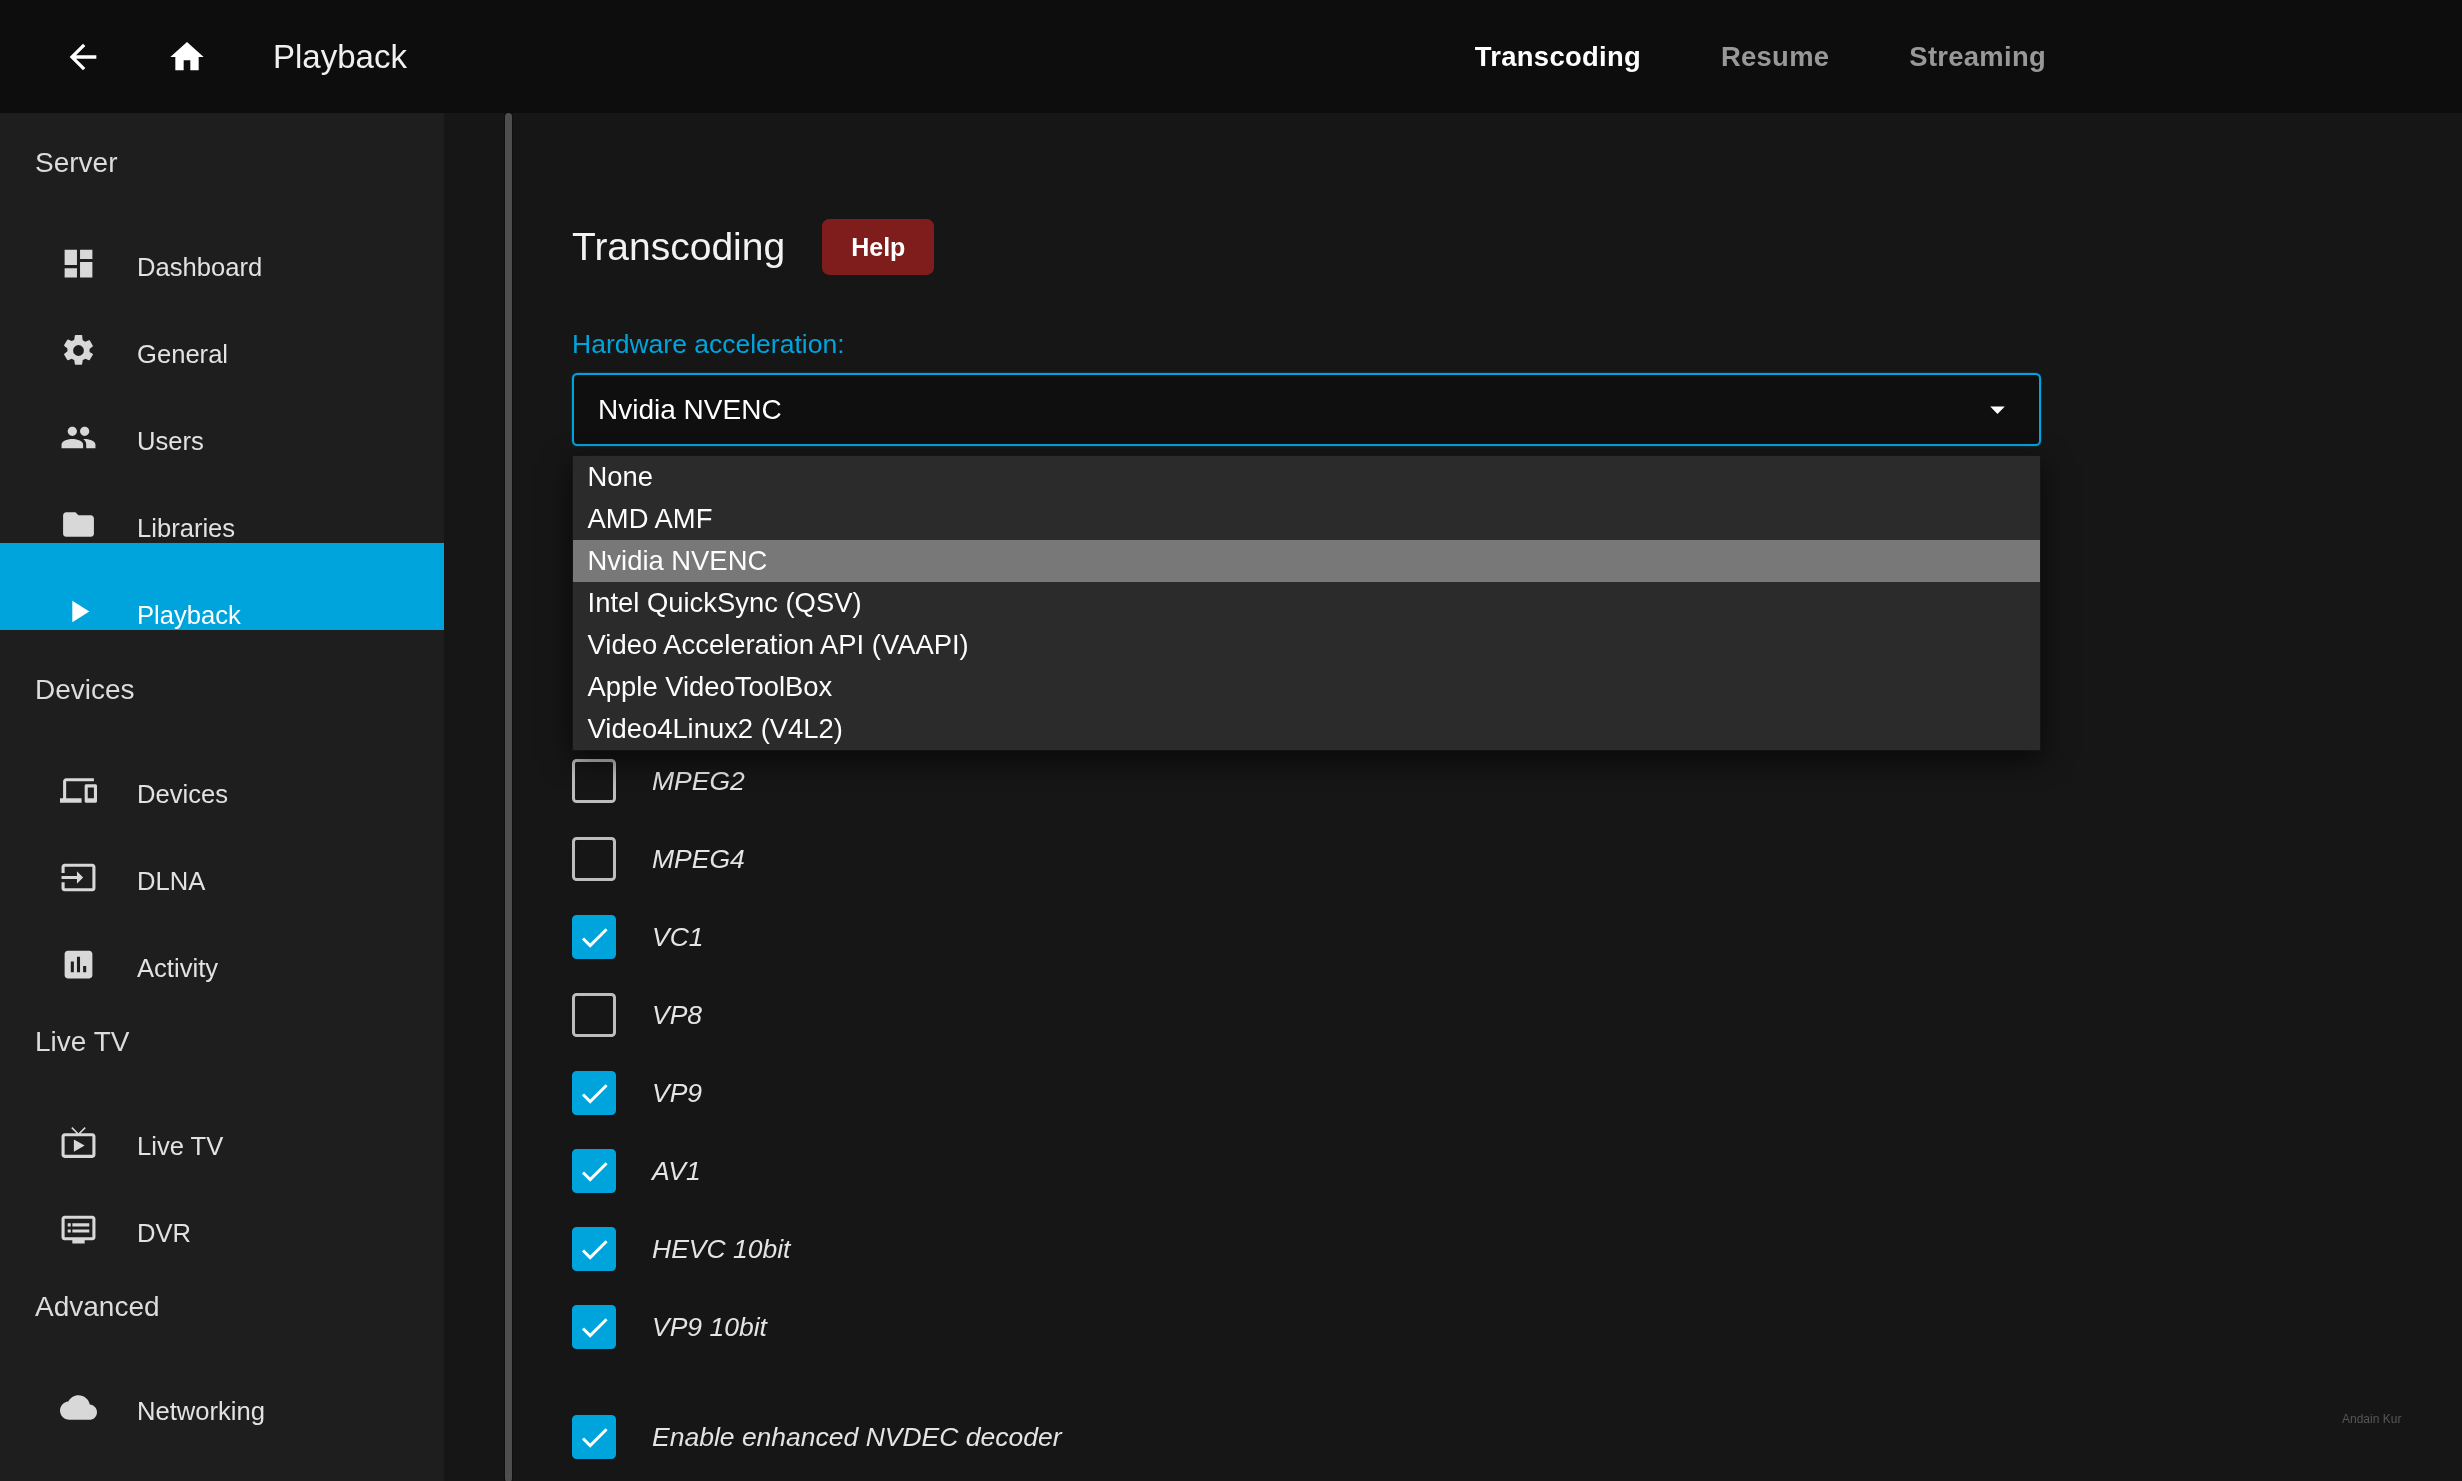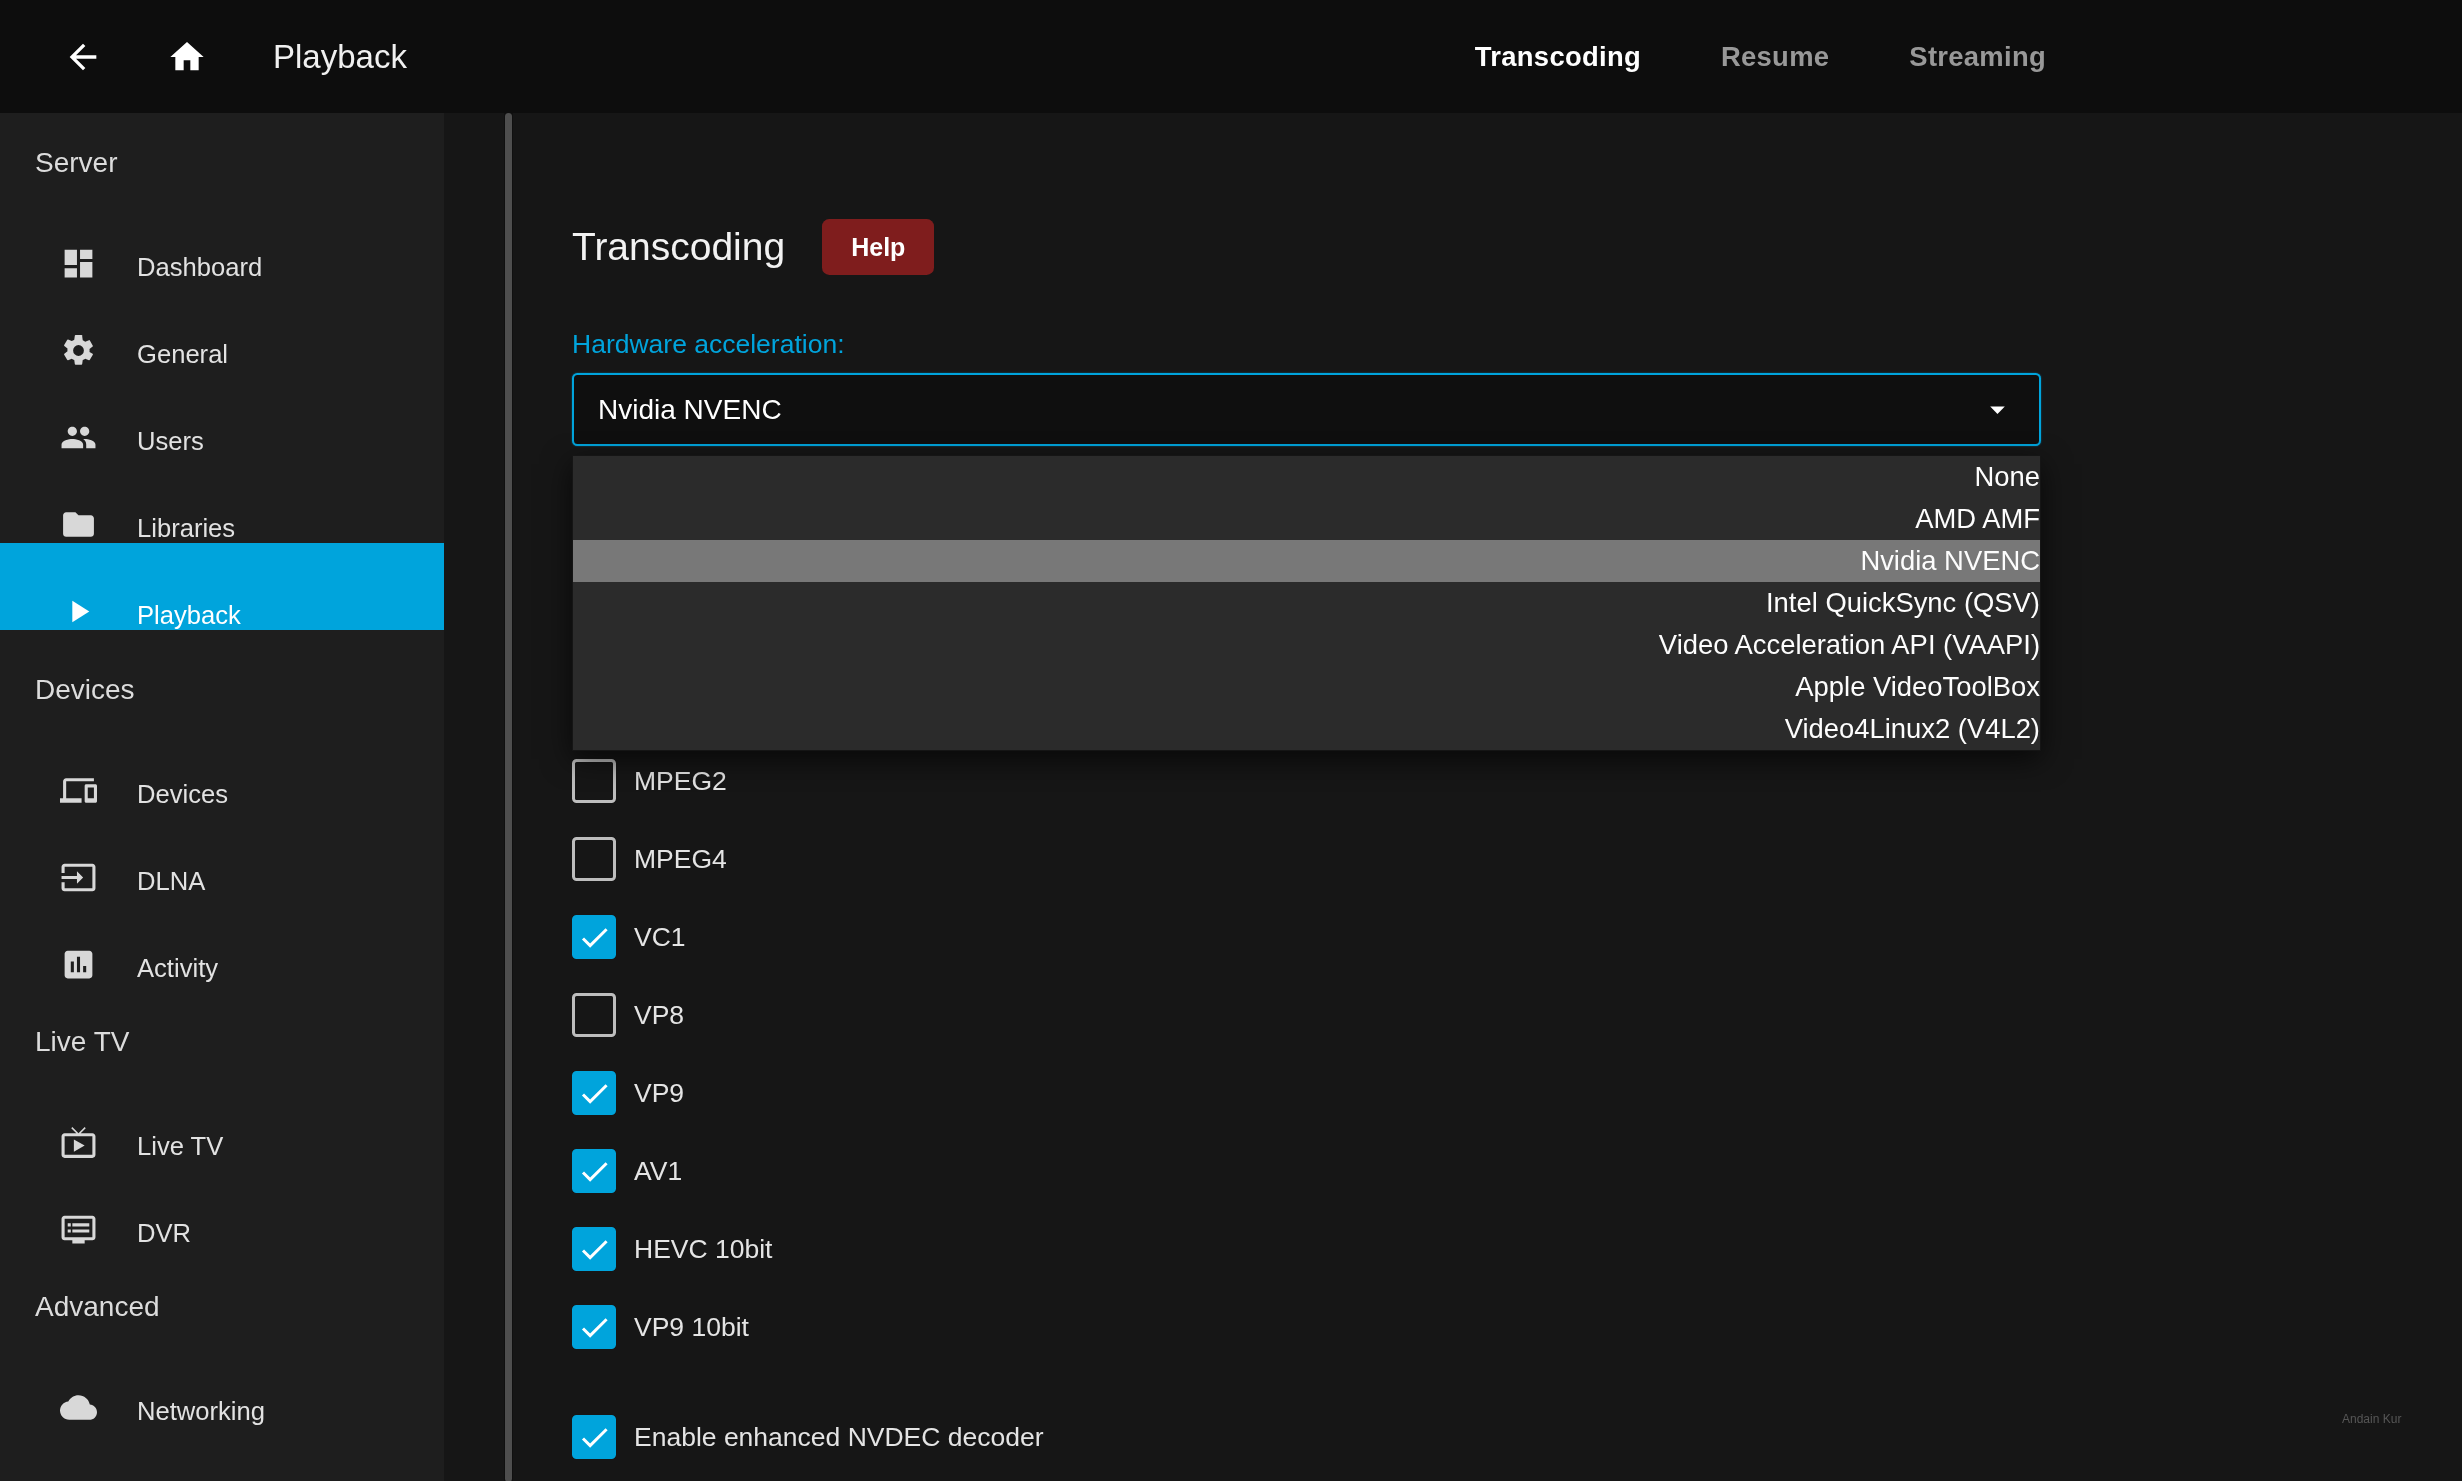--- a/index.html
+++ b/index.html
@@ -65,30 +65,30 @@
     display:flex;align-items:center;padding:0 24px;cursor:pointer;
     box-shadow:0 0 1.8px rgba(0,164,220,.6);
   }
   .select-value{font-size:28px;color:#ffffff;}
   .select-chevron{margin-left:auto;width:35px;height:35px;}
   .select-chevron path{fill:#ffffff;}
 
   .dropdown{
     position:absolute;left:59px;top:342px;width:1469px;box-sizing:border-box;
     background:#2b2b2b;border:0.9px solid #151515;
-    box-shadow:0 9.1px 27.4px rgba(0,0,0,.65);z-index:8;text-align:right;
+    box-shadow:0 9.1px 27.4px rgba(0,0,0,.65);z-index:8;
   }
   .dd-option{
     height:42px;line-height:42px;padding-left:14.6px;font-size:27.4px;color:#fdfdfd;
     white-space:nowrap;cursor:default;
   }
   .dd-option.selected{background:#787878;}
 
   .codec-list{position:absolute;left:59px;top:629px;}
-  .check-row{height:78px;display:flex;align-items:center;gap:18px;cursor:pointer;}
+  .check-row{height:78px;display:flex;align-items:center;gap:36px;cursor:pointer;font-style:italic;}
   .checkbox{
     width:44px;height:44px;box-sizing:border-box;border:3.7px solid #bdbdbd;border-radius:4.6px;
     background:transparent;display:flex;align-items:center;justify-content:center;flex:0 0 44px;
   }
   .checkbox.checked{background:#00a4dc;border-color:#00a4dc;}
   .checkbox svg{width:35px;height:35px;}
   .checkbox svg path{fill:#ffffff;}
   .check-label{font-size:26.5px;color:#e4e4e4;}
 
   .nvdec-slot{position:absolute;left:59px;top:1285px;}

